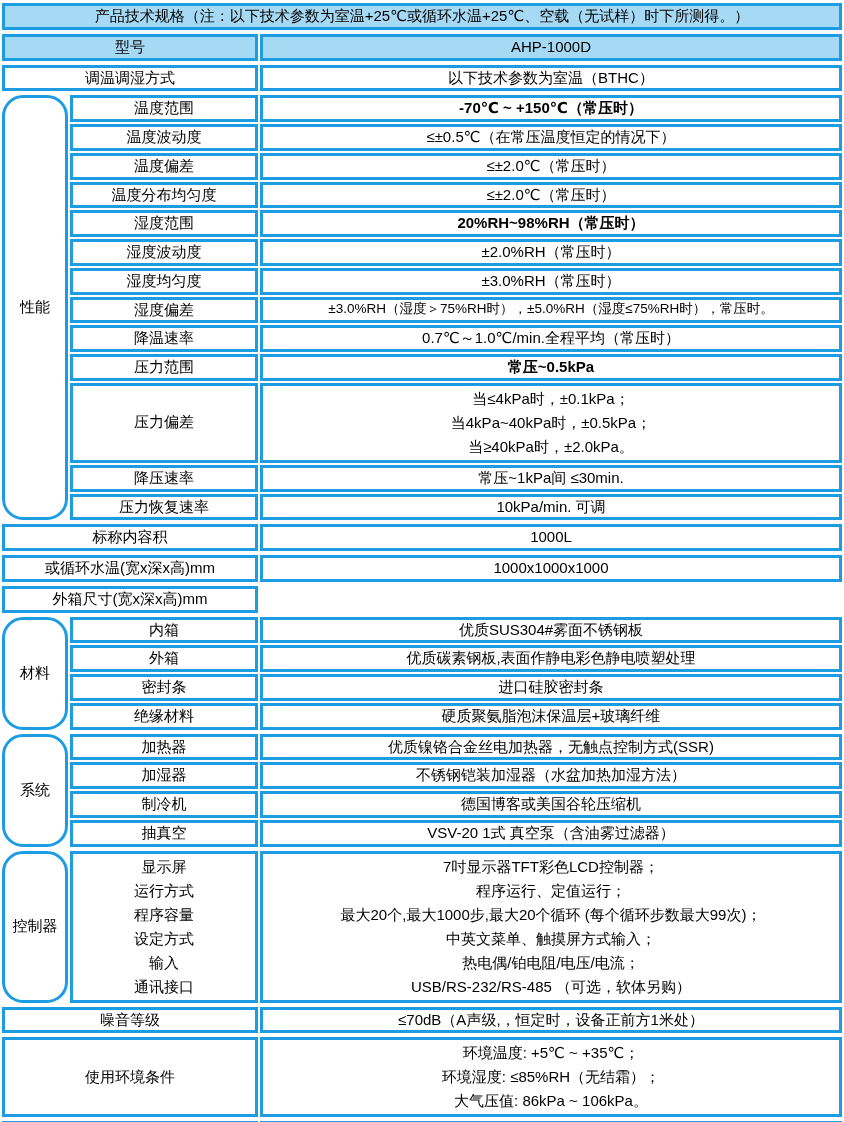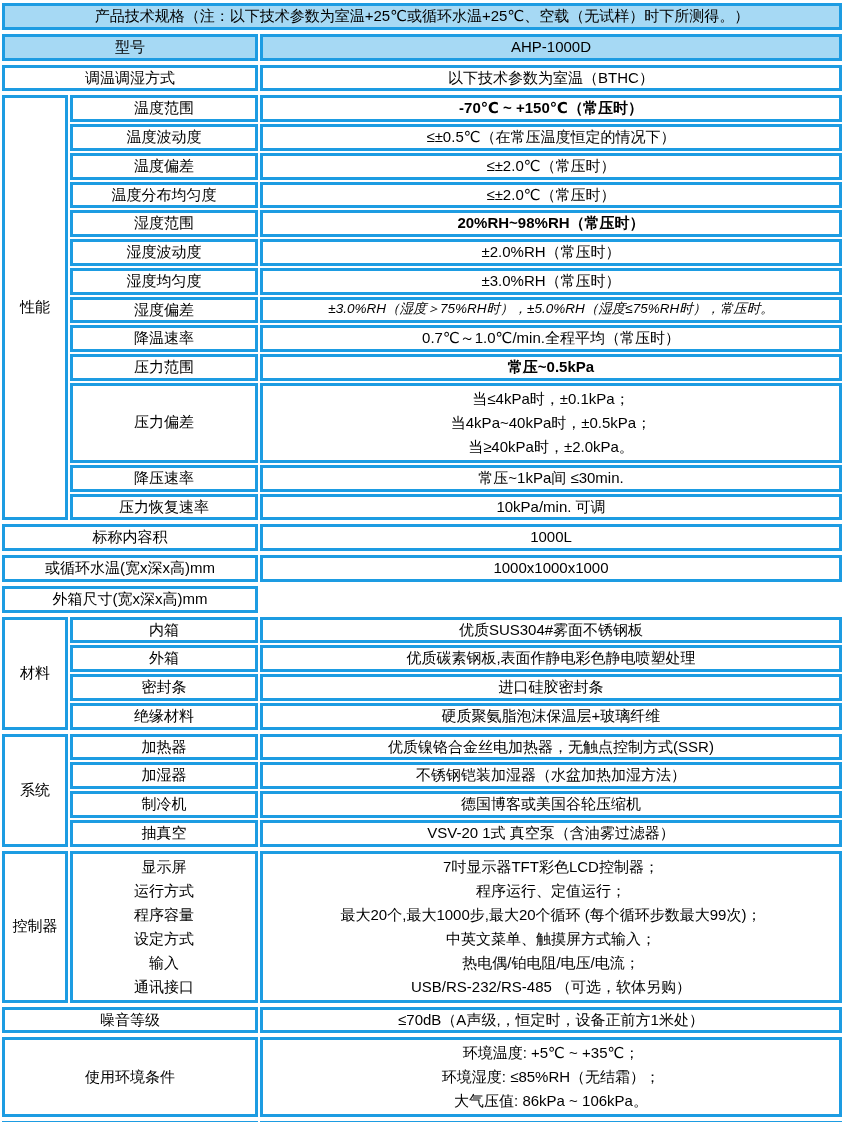--- a/index.html
+++ b/index.html
@@ -26,22 +26,22 @@
     flex-direction:column;
     justify-content:center;
     align-items:center;
     text-align:center;
     min-height:26px;
     padding:1px 4px;
     line-height:1.25;
   }
   .hdr{background:var(--hdrbg);}
   .bold{font-weight:bold;}
-  .small{font-size:13.5px;font-style:italic;}
-  .grp{grid-column:1;}
+  .small{font-size:13.5px;}
+  .grp{grid-column:1;border-radius:21px;}
   .span13{grid-row:span 13;}
   .span4{grid-row:span 4;}
   .mline div{line-height:24px;}
 </style>
 </head>
 <body>
 
 <div class="page">
 
   <div class="tbl cols1">

